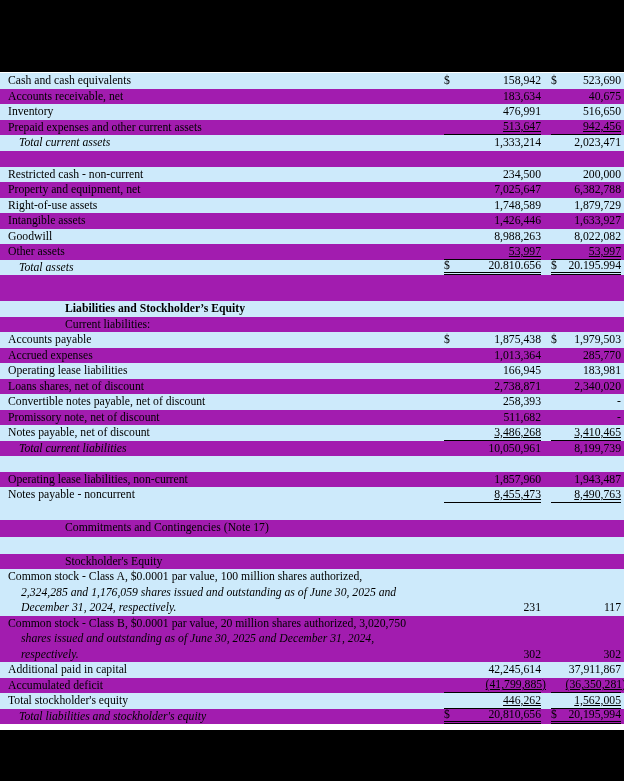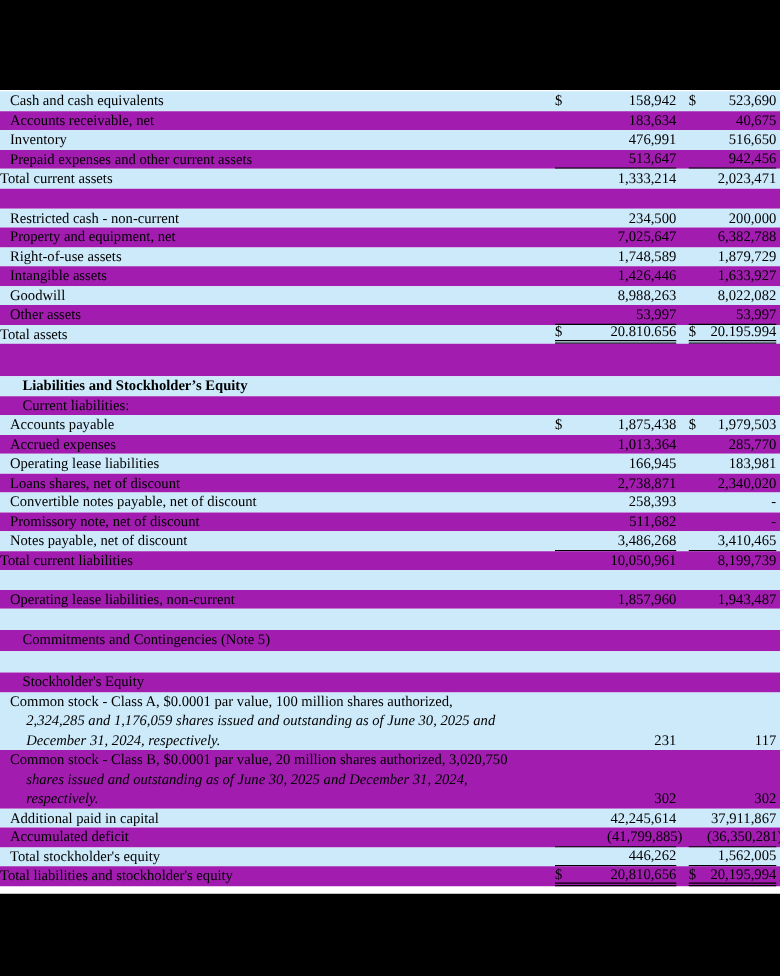--- a/index.html
+++ b/index.html
@@ -10,33 +10,33 @@
   }
   .band-black{background:var(--band-black,#000);flex:0 0 auto;}
   .top-band{height:72px;}
   .bottom-band{flex:1 1 auto;}
   .sheet{margin-top:1px;padding-bottom:6px;flex:0 0 auto;}
   .row{position:relative;min-height:15.5px;line-height:15.2px;}
   .bg-blue{background:var(--row-blue,#cdeafb);}
   .bg-white{background:#a21caf;}
   .bold{font-weight:bold;}
   .label{white-space:nowrap;}
-  .ind0{padding-left:18px;}
+  .ind0{padding-left:18px;margin-left:47px;}
   .ind1{padding-left:8px;}
-  .ind2{}
+  .ind2{padding-left:19px;font-style:italic;}
   .line{height:15.5px;line-height:15.2px;white-space:nowrap;}
   .line.first{padding-left:8px;}
   .line.cont{padding-left:21px;font-style:italic;}
   .cell{
     position:absolute;bottom:0;height:15.5px;box-sizing:border-box;
     display:flex;align-items:center;
   }
   .c1{left:444px;width:97px;}
   .c2{left:551px;width:70px;}
-  .u-s{border-bottom:1px solid #000;}
+  .u-s{border-bottom:1px solid #000;text-decoration:underline;}
   .u-d{border-bottom:3px double #000;}
   .dollar{flex:0 0 auto;}
   .val{margin-left:auto;white-space:nowrap;}
   .neg{margin-right:-5px;}
 </style>
 </head>
 <body>
 
 <div class="band-black top-band"></div>
 
@@ -287,23 +287,34 @@
         <div class="label ind1">Operating lease liabilities, non-current</div>
         <div class="cell c1">
           <span class="dollar"></span>
           <span class="val">1,857,960</span>
         </div>
         <div class="cell c2">
           <span class="dollar"></span>
           <span class="val">1,943,487</span>
         </div>
       </div>
+      <div class="row bg-blue">
+        <div class="label ind1">Notes payable - noncurrent</div>
+        <div class="cell c1 u-s">
+          <span class="dollar"></span>
+          <span class="val">8,455,473</span>
+        </div>
+        <div class="cell c2 u-s">
+          <span class="dollar"></span>
+          <span class="val">8,490,763</span>
+        </div>
+      </div>
       <div class="row bg-blue" style="height: 17px;"></div>
       <div class="row bg-white" style="height: 17px;">
-        <div class="label ind0">Commitments and Contingencies (Note 5)</div>
+        <div class="label ind0">Commitments and Contingencies (Note 17)</div>
         <div class="cell c1">
           <span class="dollar"></span>
         </div>
         <div class="cell c2">
           <span class="dollar"></span>
         </div>
       </div>
       <div class="row bg-blue" style="height: 17px;"></div>
       <div class="row bg-white">
         <div class="label ind0">Stockholder's Equity</div>

